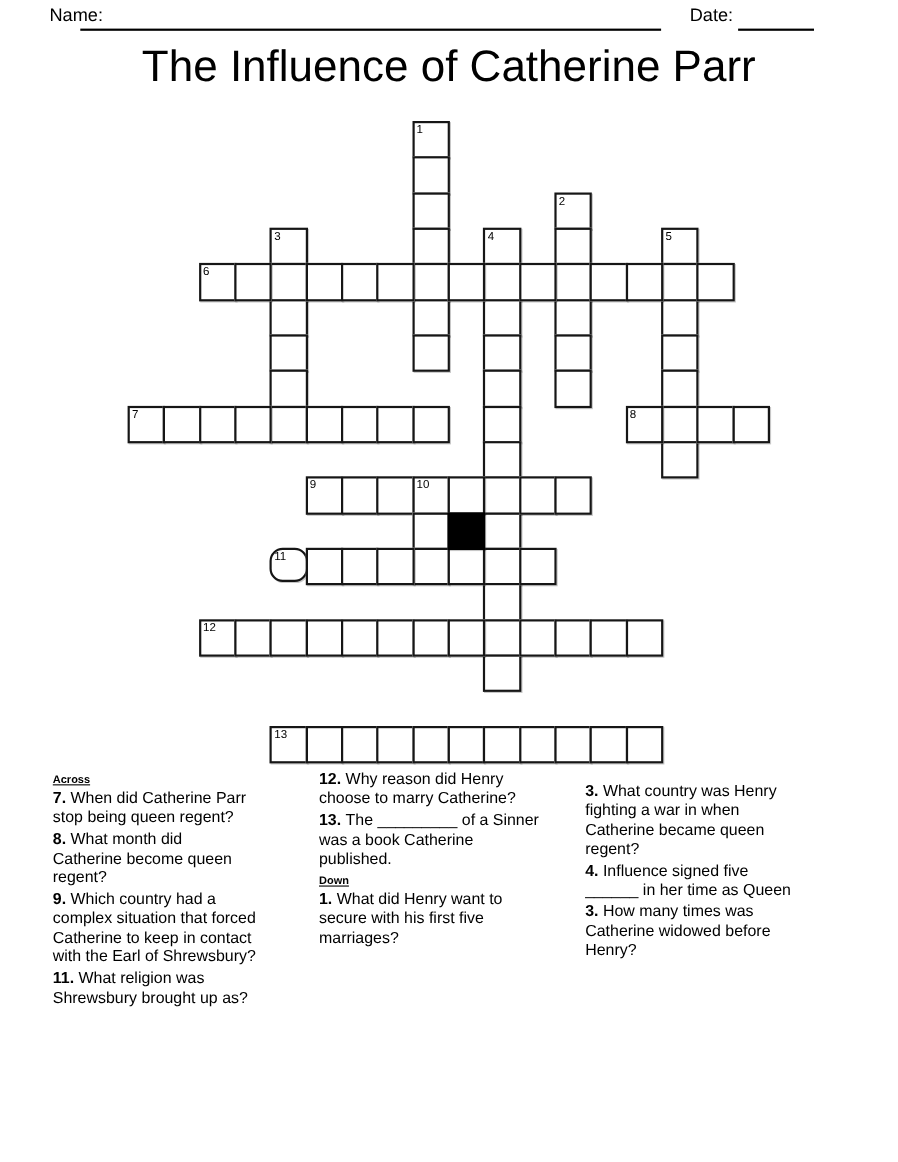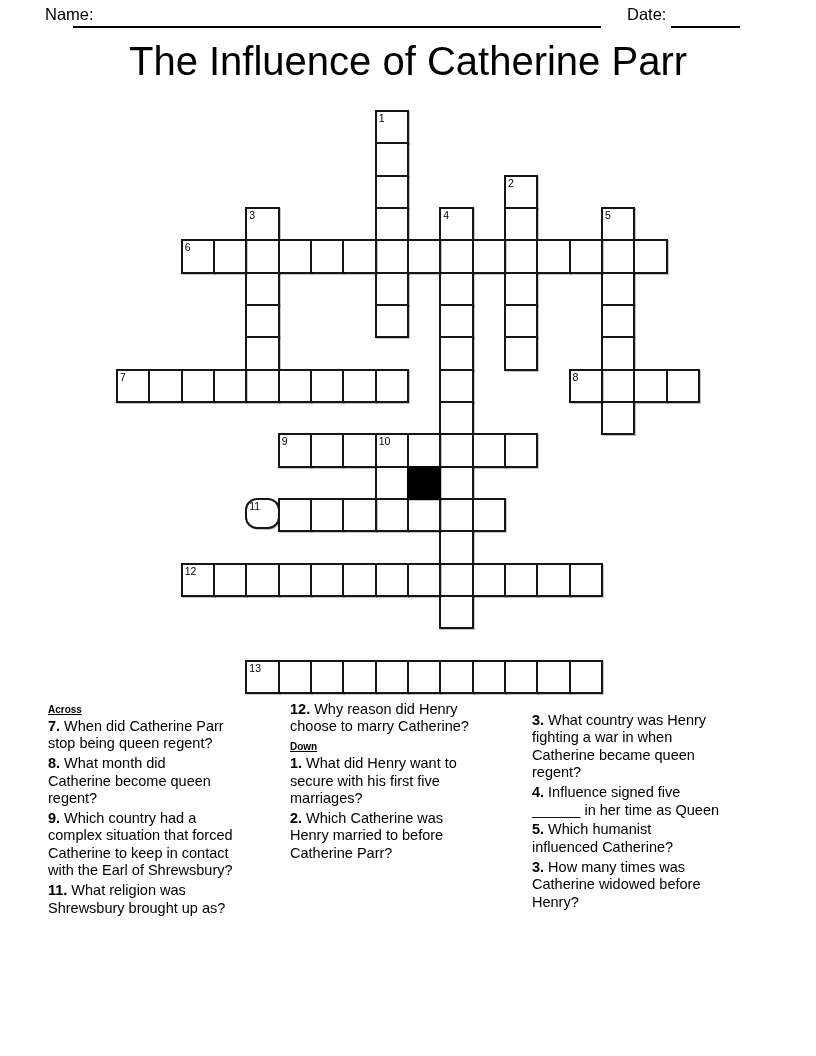--- a/index.html
+++ b/index.html
@@ -170,33 +170,31 @@
     <p class="clue"><span class="cnum">9.</span><span class="ctext">Which country had a
 complex situation that forced
 Catherine to keep in contact
 with the Earl of Shrewsbury?</span></p>
     <p class="clue"><span class="cnum">11.</span><span class="ctext">What religion was
 Shrewsbury brought up as?</span></p>
   </div>
 <div class="clue-col" style="left:290px;width:232px;">
     <p class="clue"><span class="cnum">12.</span><span class="ctext">Why reason did Henry
 choose to marry Catherine?</span></p>
+    <p class="clue"><span class="cnum">13.</span><span class="ctext">The _________ of a Sinner
+was a book Catherine
+published.</span></p>
     <div class="clue-heading">Down</div>
     <p class="clue"><span class="cnum">1.</span><span class="ctext">What did Henry want to
 secure with his first five
 marriages?</span></p>
-    <p class="clue"><span class="cnum">2.</span><span class="ctext">Which Catherine was
-Henry married to before
-Catherine Parr?</span></p>
   </div>
 <div class="clue-col" style="left:532px;width:232px;margin-top:11px;">
     <p class="clue"><span class="cnum">3.</span><span class="ctext">What country was Henry
 fighting a war in when
 Catherine became queen
 regent?</span></p>
     <p class="clue"><span class="cnum">4.</span><span class="ctext">Influence signed five
 ______ in her time as Queen</span></p>
-    <p class="clue"><span class="cnum">5.</span><span class="ctext">Which humanist
-influenced Catherine?</span></p>
     <p class="clue"><span class="cnum">3.</span><span class="ctext">How many times was
 Catherine widowed before
 Henry?</span></p>
   </div>
 
 </body></html>

